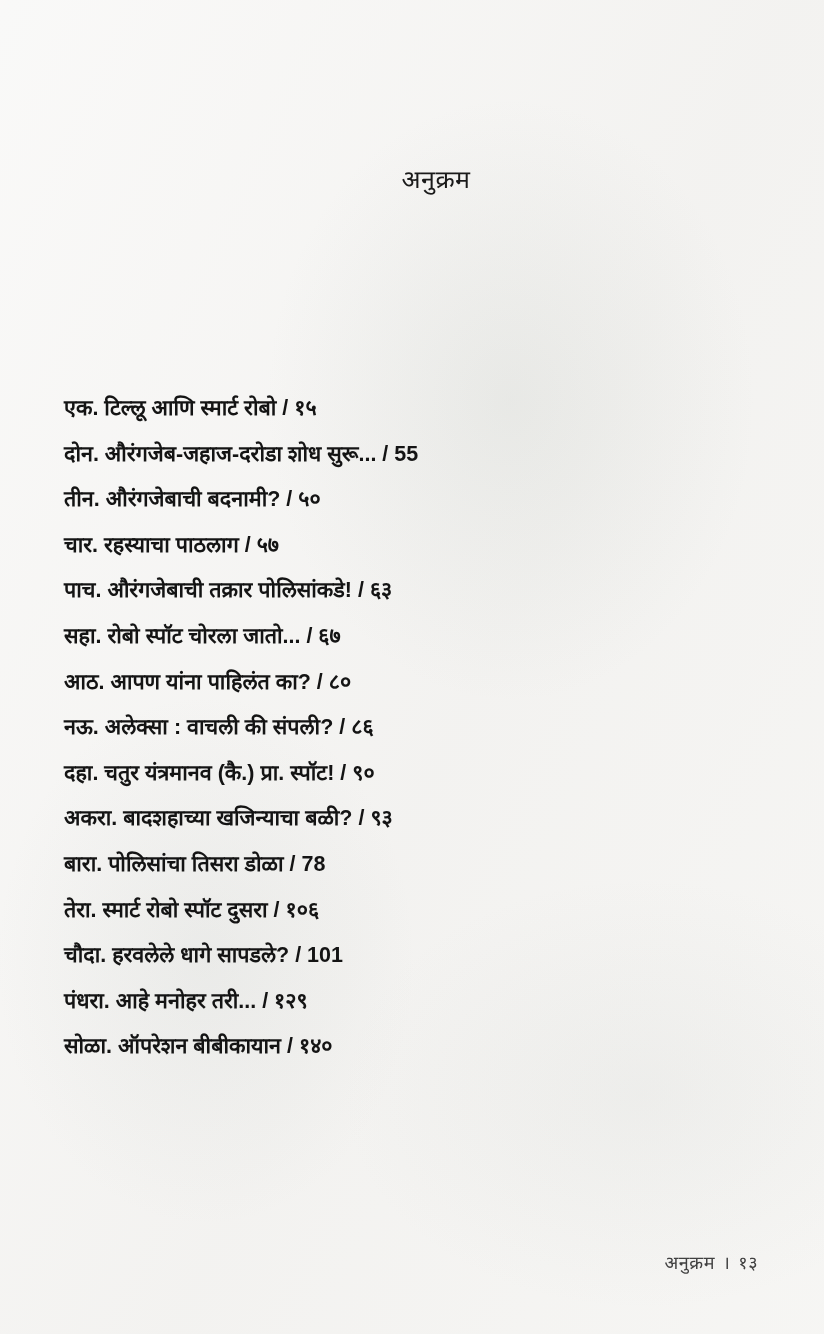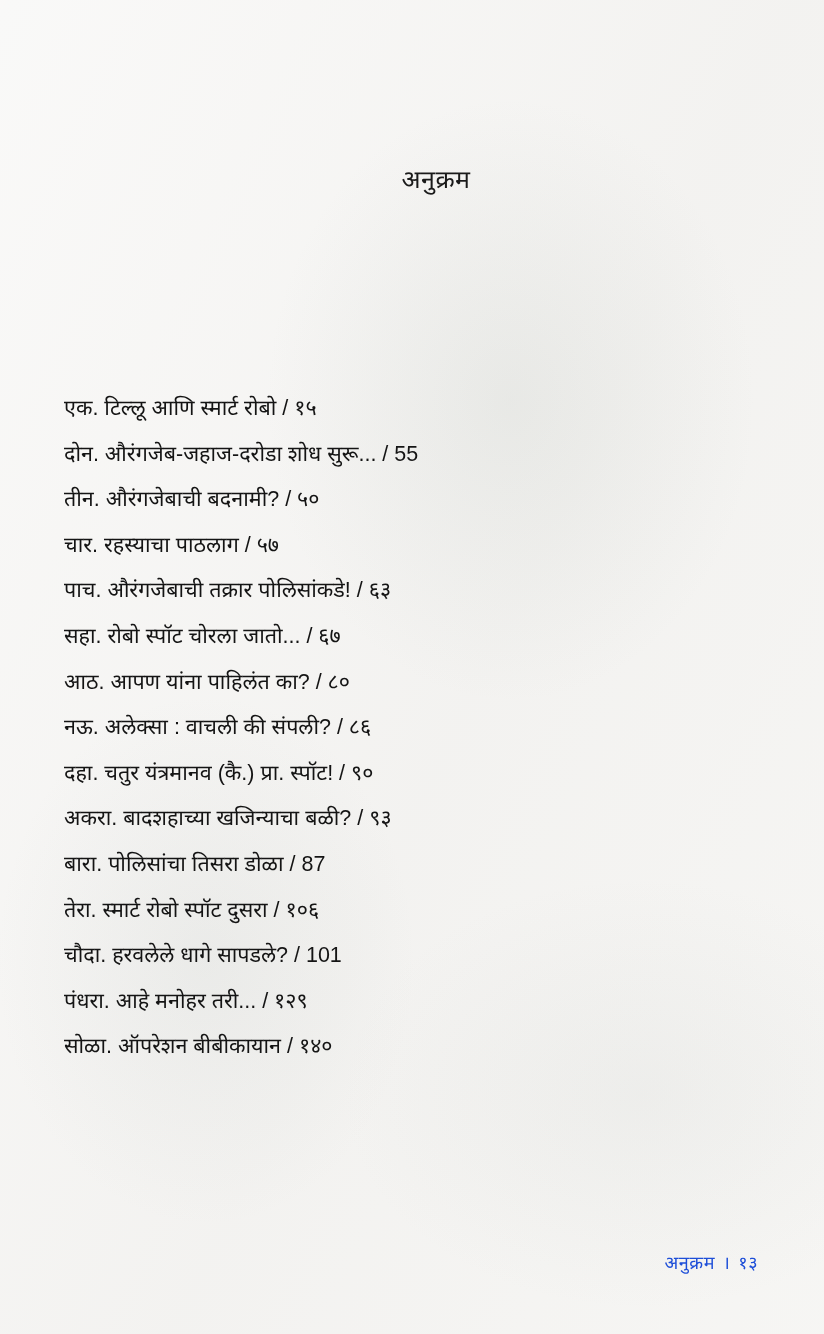--- a/index.html
+++ b/index.html
@@ -53,29 +53,29 @@
     list-style: none;
     margin: 0;
     padding: 0;
   }
   .toc-item {
     font-size: 21.5px;
     line-height: 45.6px;
     white-space: nowrap;
     color: #141414;
     font-family: "Liberation Sans", "DejaVu Sans", sans-serif;
-    font-weight: 400;
+    font-weight: 700;
   }
   .footer {
     position: absolute;
     bottom: 60px;
     right: 66px;
     font-size: 18px;
     font-family: "Liberation Sans", "DejaVu Sans", sans-serif;
-    color: #1d4ed8;
+    color: #404040;
     letter-spacing: 0.5px;
     text-align: right;
   }
   .footer .sep {
     padding: 0 8px;
   }
 </style>
 </head>
 <body>
 
@@ -88,21 +88,21 @@
     <li class="toc-item">एक. टिल्लू आणि स्मार्ट रोबो  /  १५</li>
     <li class="toc-item">दोन. औरंगजेब-जहाज-दरोडा शोध सुरू... /  55</li>
     <li class="toc-item">तीन. औरंगजेबाची बदनामी? /  ५०</li>
     <li class="toc-item">चार. रहस्याचा पाठलाग /  ५७</li>
     <li class="toc-item">पाच. औरंगजेबाची तक्रार पोलिसांकडे! /  ६३</li>
     <li class="toc-item">सहा. रोबो स्पॉट चोरला जातो... /  ६७</li>
     <li class="toc-item">आठ. आपण यांना पाहिलंत का? /  ८०</li>
     <li class="toc-item">नऊ. अलेक्सा : वाचली की संपली? /  ८६</li>
     <li class="toc-item">दहा. चतुर यंत्रमानव (कै.) प्रा. स्पॉट! /  ९०</li>
     <li class="toc-item">अकरा. बादशहाच्या खजिन्याचा बळी? /  ९३</li>
-    <li class="toc-item">बारा. पोलिसांचा तिसरा डोळा /  87</li>
+    <li class="toc-item">बारा. पोलिसांचा तिसरा डोळा /  78</li>
     <li class="toc-item">तेरा. स्मार्ट रोबो स्पॉट दुसरा /  १०६</li>
     <li class="toc-item">चौदा. हरवलेले धागे सापडले? /  101</li>
     <li class="toc-item">पंधरा. आहे मनोहर तरी... /  १२९</li>
     <li class="toc-item">सोळा. ऑपरेशन बीबीकायान /  १४०</li>
   </ul>
 
   <div class="footer">
     <span>अनुक्रम</span><span class="sep">।</span><span>१३</span>
   </div>
 </div>

